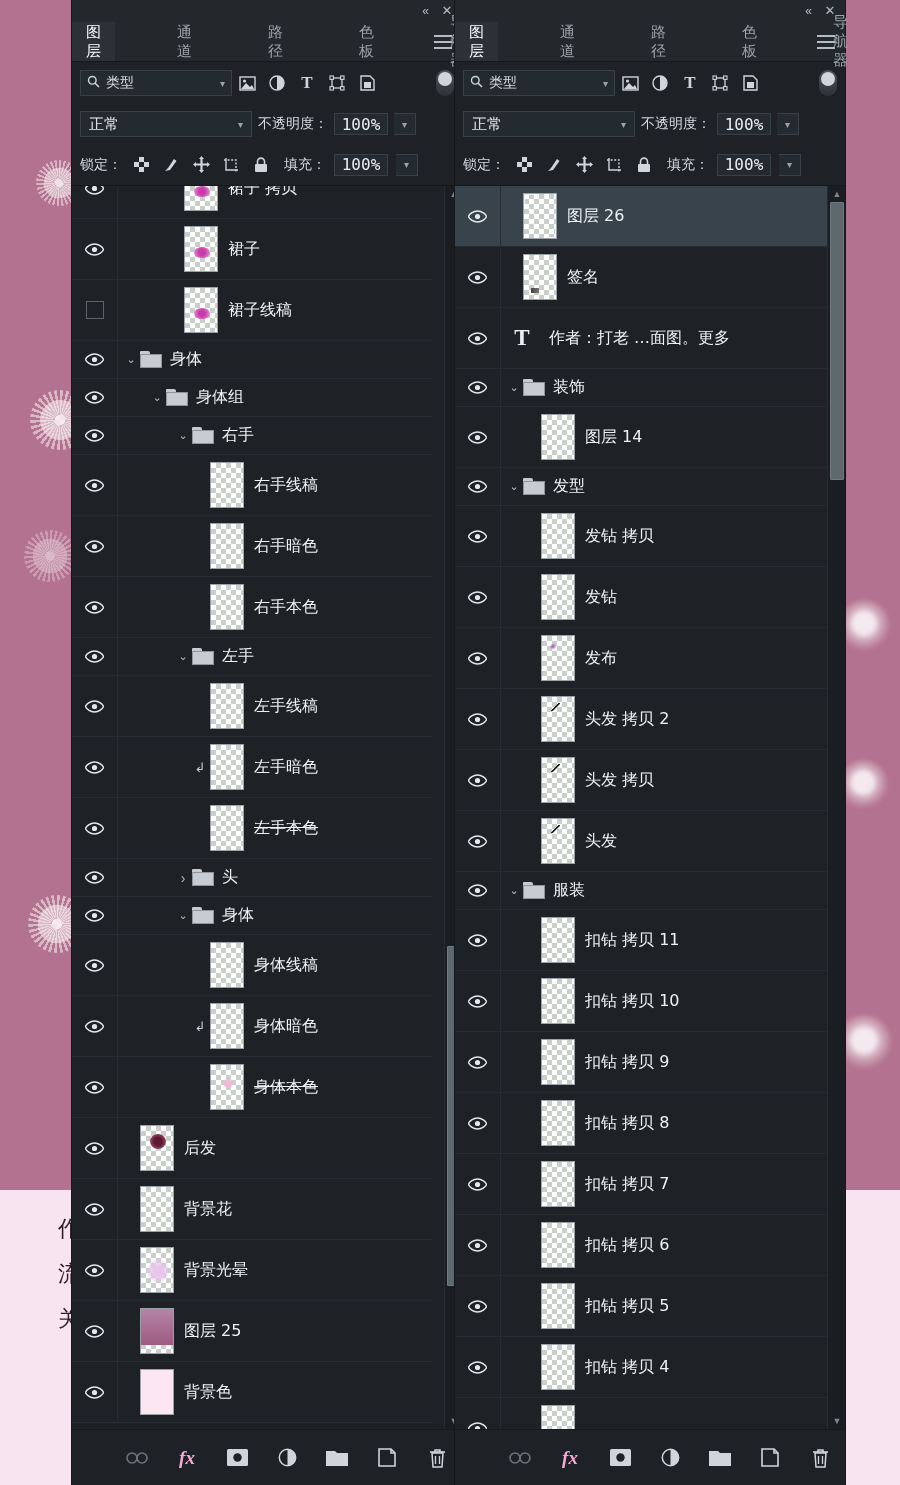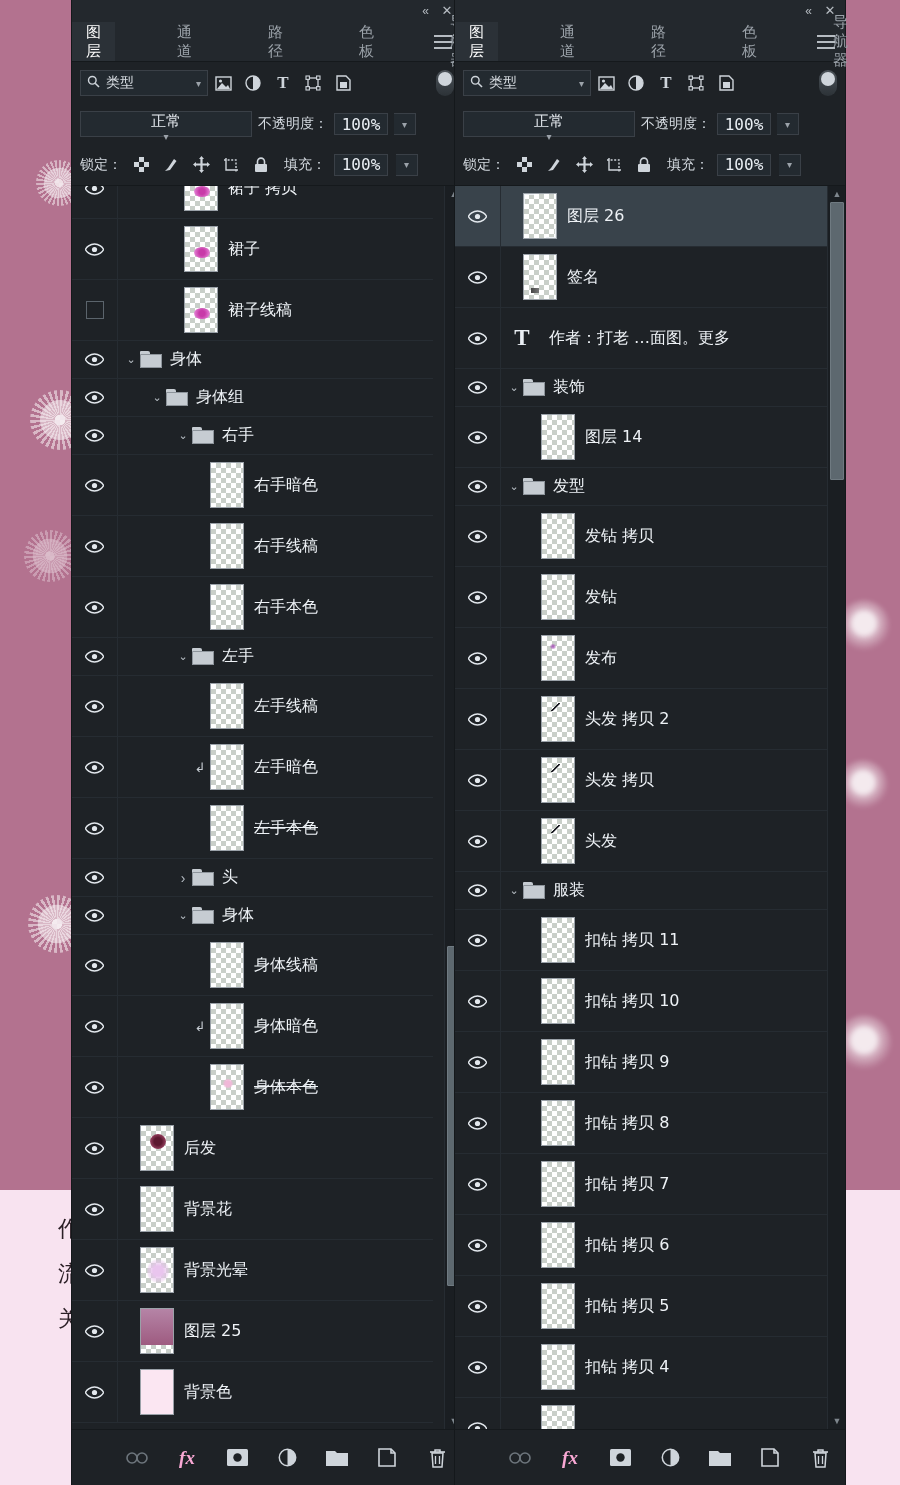--- a/index.html
+++ b/index.html
@@ -79,21 +79,21 @@
     position:absolute; right:10px; top:13px; width:18px; height:14px; cursor:pointer;
   }
   .hamburger i { display:block; height:2px; background:#b6bcc2; margin-bottom:4px; }
 
   
   .filterrow {
     height:42px; display:flex; align-items:center; gap:0; padding:0 8px;
     background:#1e2226; flex:0 0 auto;
   }
   .kindbox {
-    width:128px; height:26px; border:1px solid #3a4047; background:#232a30;
+    width:152px; height:26px; border:1px solid #3a4047; background:#232a30;
     display:flex; align-items:center; gap:6px; padding:0 6px;
     font-size:14px; color:#d8dde2; cursor:pointer;
     font-family:"DejaVu Sans", sans-serif;
   }
   .kindbox .lbl { flex:1; }
   .chev { color:#9ba2a9; font-size:10px; }
   .ficon {
     width:30px; height:26px; display:flex; align-items:center; justify-content:center;
     color:#cfd5db; cursor:pointer;
   }
@@ -108,21 +108,21 @@
   }
 
   
   .blendrow {
     height:40px; display:flex; align-items:center; padding:0 8px; gap:6px;
     flex:0 0 auto;
   }
   .blendbox {
     width:172px; height:26px; border:1px solid #3a4047; background:#232a30;
     display:flex; align-items:center; padding:0 8px; font-size:15px; color:#e4e9ee;
-    cursor:pointer; font-family:"DejaVu Sans", sans-serif;flex-direction:column;
+    cursor:pointer; font-family:"DejaVu Sans", sans-serif;
   }
   .blendbox .lbl{flex:1;}
   .lbl-txt { font-size:14px; color:#d4dae0; font-family:"DejaVu Sans", sans-serif; }
   .numbox {
     width:54px; height:22px; border:1px solid #3a4047; background:#232a30;
     color:#e9eef3; font-size:16px; display:flex; align-items:center; justify-content:center;
     cursor:text; font-family:"DejaVu Sans Mono", monospace;
   }
   .numchev {
     width:22px;height:22px;border:1px solid #3a4047;border-left:none;background:#232a30;
@@ -455,35 +455,35 @@
           <div class="eye">
             <svg width="19" height="13" viewBox="0 0 19 13">
               <path d="M9.5 1 C14 1 17.6 4.3 18.6 6.5 C17.6 8.7 14 12 9.5 12 C5 12 1.4 8.7 .4 6.5 C1.4 4.3 5 1 9.5 1 Z" fill="none" stroke="#e3e8ed" stroke-width="1.5"></path>
               <circle cx="9.5" cy="6.5" r="2.6" fill="#e3e8ed"></circle>
             </svg>
           </div>
           <div class="lbody">
             <span class="indent" style="width: 70px;"></span>
             <span class="clipmark"></span>
             <span class="thumb"></span>
+            <span class="lname">右手线稿</span>
+          </div>
+        </div>
+        <div class="lrow">
+          <div class="eye">
+            <svg width="19" height="13" viewBox="0 0 19 13">
+              <path d="M9.5 1 C14 1 17.6 4.3 18.6 6.5 C17.6 8.7 14 12 9.5 12 C5 12 1.4 8.7 .4 6.5 C1.4 4.3 5 1 9.5 1 Z" fill="none" stroke="#e3e8ed" stroke-width="1.5"></path>
+              <circle cx="9.5" cy="6.5" r="2.6" fill="#e3e8ed"></circle>
+            </svg>
+          </div>
+          <div class="lbody">
+            <span class="indent" style="width: 70px;"></span>
+            <span class="clipmark"></span>
+            <span class="thumb"></span>
             <span class="lname">右手暗色</span>
-          </div>
-        </div>
-        <div class="lrow">
-          <div class="eye">
-            <svg width="19" height="13" viewBox="0 0 19 13">
-              <path d="M9.5 1 C14 1 17.6 4.3 18.6 6.5 C17.6 8.7 14 12 9.5 12 C5 12 1.4 8.7 .4 6.5 C1.4 4.3 5 1 9.5 1 Z" fill="none" stroke="#e3e8ed" stroke-width="1.5"></path>
-              <circle cx="9.5" cy="6.5" r="2.6" fill="#e3e8ed"></circle>
-            </svg>
-          </div>
-          <div class="lbody">
-            <span class="indent" style="width: 70px;"></span>
-            <span class="clipmark"></span>
-            <span class="thumb"></span>
-            <span class="lname">右手线稿</span>
           </div>
         </div>
         <div class="lrow">
           <div class="eye">
             <svg width="19" height="13" viewBox="0 0 19 13">
               <path d="M9.5 1 C14 1 17.6 4.3 18.6 6.5 C17.6 8.7 14 12 9.5 12 C5 12 1.4 8.7 .4 6.5 C1.4 4.3 5 1 9.5 1 Z" fill="none" stroke="#e3e8ed" stroke-width="1.5"></path>
               <circle cx="9.5" cy="6.5" r="2.6" fill="#e3e8ed"></circle>
             </svg>
           </div>
           <div class="lbody">

